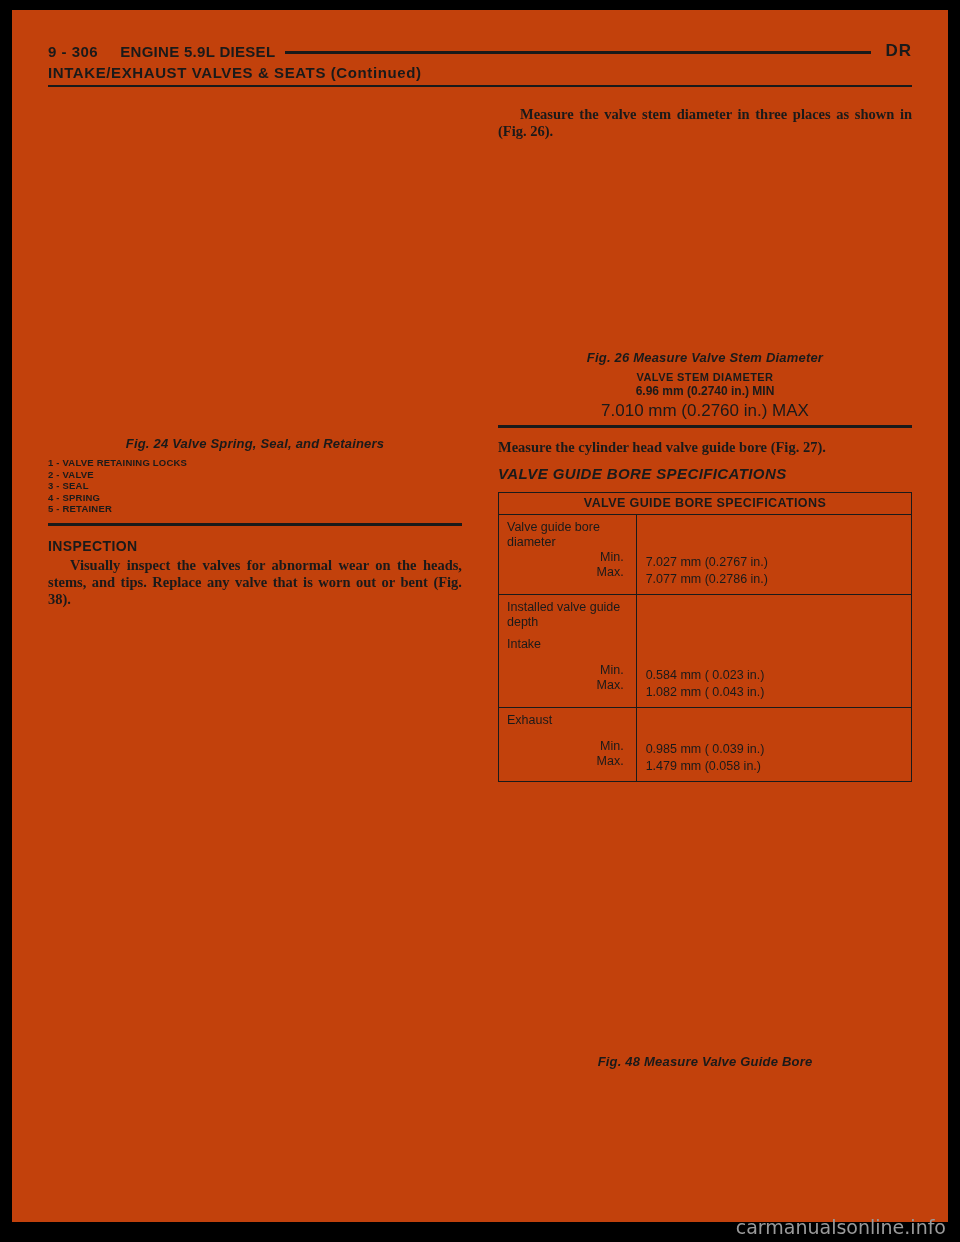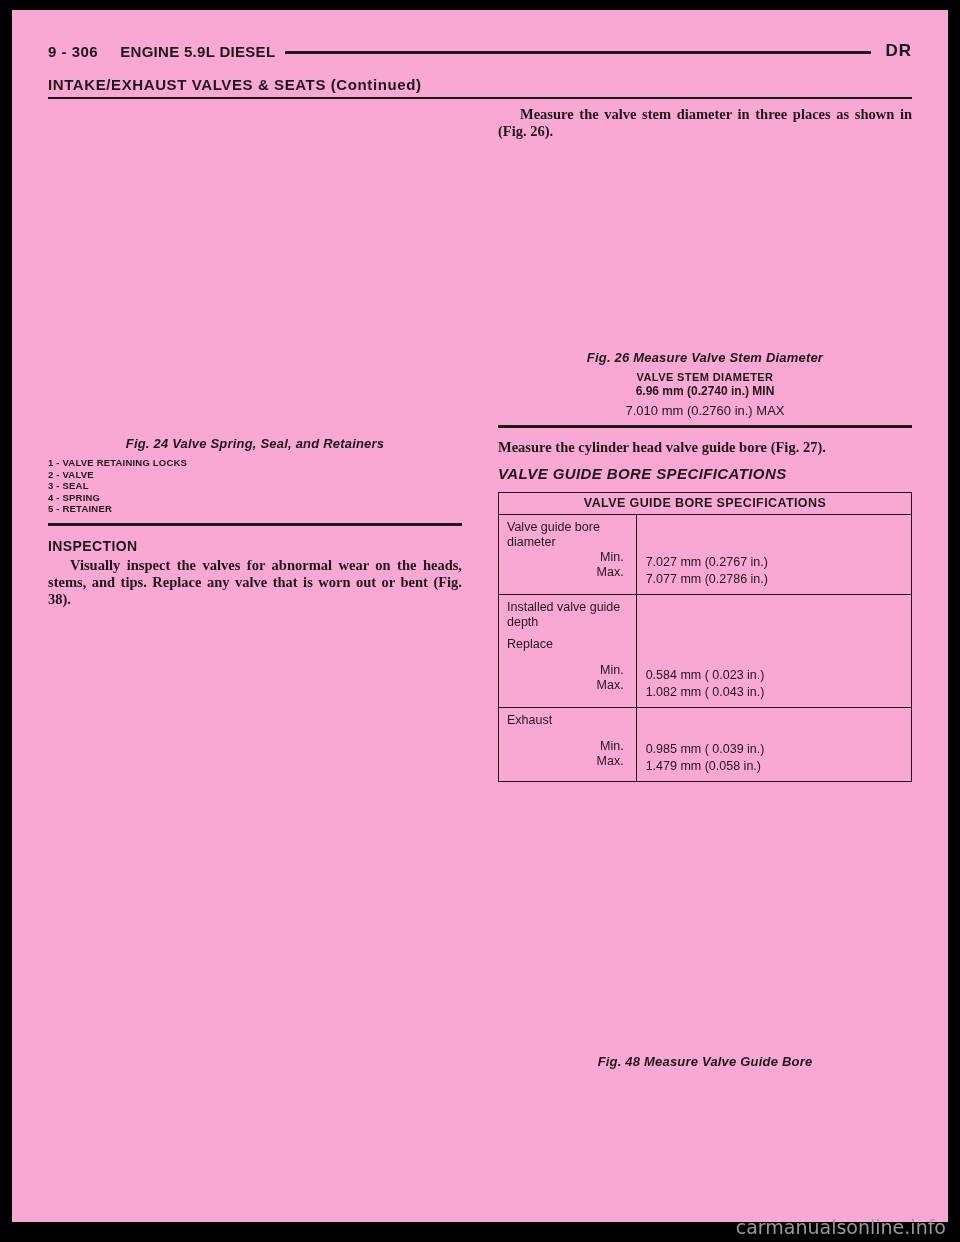--- a/index.html
+++ b/index.html
@@ -13,21 +13,21 @@
     font-family: "Liberation Sans", sans-serif;
     position: relative;
     overflow: hidden;
   }
   .page {
     position: absolute;
     left: 12px;
     top: 10px;
     width: 936px;
     height: 1212px;
-    background: #f9a8d4;
+    background: #c2410c;
     overflow: hidden;
   }
   .content {
     position: absolute;
     left: 36px;
     top: 28px;
     width: 864px;
     height: 1160px;
   }
 
@@ -64,21 +64,20 @@
     top: 1px;
   }
   .hdr-dr {
     font-family: "Liberation Sans", sans-serif;
     font-weight: bold;
     font-size: 17px;
     letter-spacing: 1px;
     color: #1a1a1a;
   }
   .sec-title {
-    margin-top: 12px;
     font-family: "Liberation Sans", sans-serif;
     font-weight: bold;
     font-size: 15px;
     letter-spacing: 0.6px;
     color: #1a1a1a;
   }
   .sec-rule {
     margin-top: 4px;
     height: 2px;
     background: #1a1a1a;
@@ -178,21 +177,21 @@
   }
   .vsd-min {
     font-family: "Liberation Sans", sans-serif;
     font-weight: bold;
     font-size: 12px;
     color: #1a1a1a;
     line-height: 14px;
   }
   .vsd-max {
     font-family: "Liberation Sans", sans-serif;
-    font-size: 13px;
+    font-size: 17px;
     color: #1a1a1a;
     line-height: 16px;
     margin-top: 5px;
   }
 
   
   table.spec {
     border-collapse: collapse;
     width: 100%;
     table-layout: fixed;
@@ -326,21 +325,21 @@
               <div class="spacer-line"></div>
               <div class="v">7.027 mm (0.2767 in.)</div>
               <div class="v">7.077 mm (0.2786 in.)</div>
             </td>
           </tr>
 
           <tr>
             <td class="lbl-cell">
               <div>Installed valve guide</div>
               <div>depth</div>
-              <div style="margin-top:7px">Replace</div>
+              <div style="margin-top:7px">Intake</div>
               <div class="mm" style="margin-top:11px">Min.</div>
               <div class="mm">Max.</div>
             </td>
             <td class="val-cell" colspan="2">
               <div class="spacer-line"></div>
               <div class="spacer-line"></div>
               <div class="spacer-line" style="height:22px"></div>
               <div class="v" style="margin-top:11px">0.584 mm ( 0.023 in.)</div>
               <div class="v">1.082 mm ( 0.043 in.)</div>
             </td>

